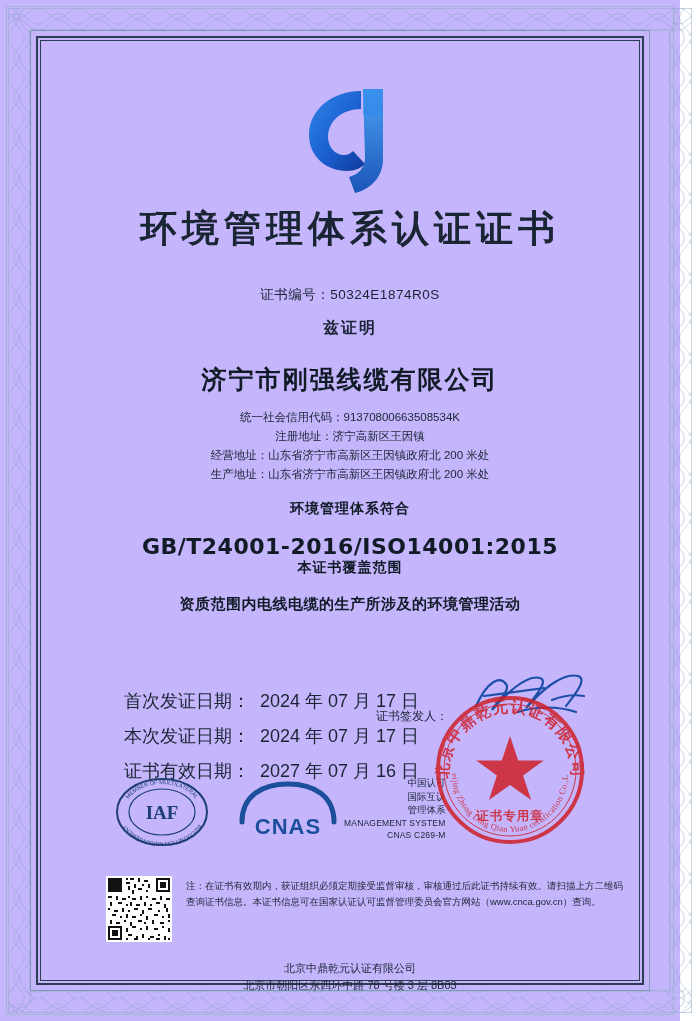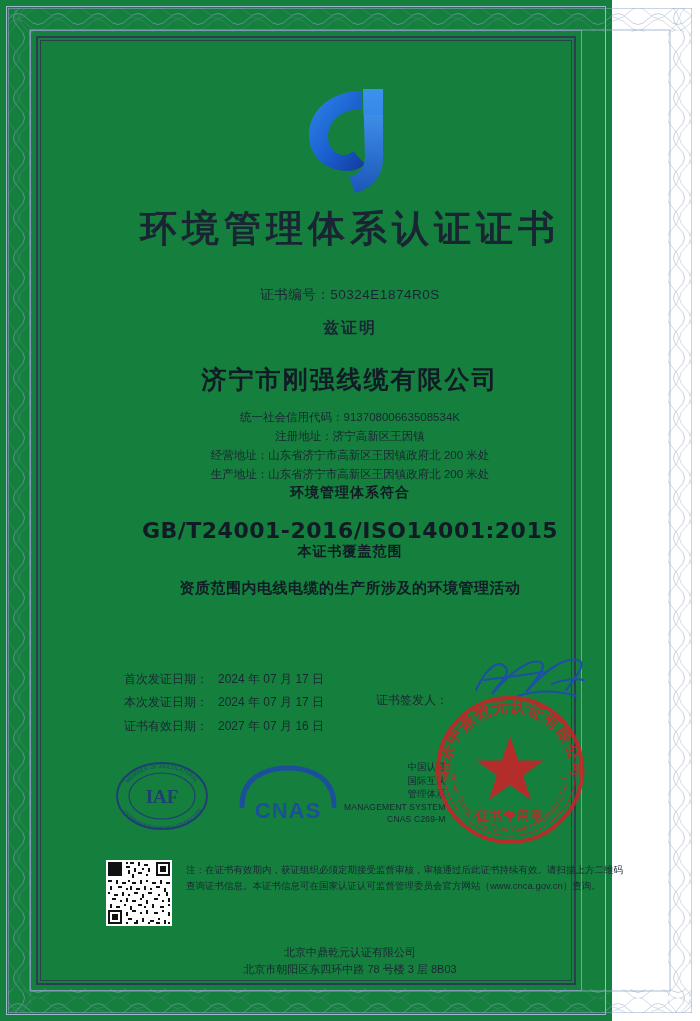--- a/index.html
+++ b/index.html
@@ -8,23 +8,23 @@
     background: #ffffff;
   }
   body {
     width: 700px;
     height: 1021px;
     font-family: "Liberation Sans", sans-serif;
     overflow: hidden;
   }
   .certificate {
     position: relative;
-    width: 612px;
+    width: 680px;
     height: 1021px;
-    background: #15803d;
+    background: #c4b5fd;
     box-sizing: border-box;
   }
   
   .border-outer {
     position: absolute;
     left: 6px; top: 6px; right: 6px; bottom: 6px;
     border: 1px solid #9fb6cf;
     box-sizing: border-box;
   }
   .guilloche {
@@ -100,20 +100,21 @@
     font-family: "DejaVu Sans", sans-serif;
   }
   .meta {
     margin-top: 12px;
     font-size: 11.5px;
     color: #1a2533;
     line-height: 1.65;
   }
   .meta div { white-space: nowrap; text-align: center; }
   .conform {
+    margin-top: 16px;
     font-size: 14px;
     font-weight: 700;
     color: #111b26;
     letter-spacing: 1px;
   }
   .standard {
     margin-top: 16px;
     font-size: 22px;
     font-weight: 700;
     color: #111b26;
@@ -137,21 +138,21 @@
   .dates-row {
     position: relative;
     margin-top: 70px;
     height: 86px;
   }
   .dates {
     position: absolute;
     left: 78px;
     top: 0;
     text-align: center;
-    font-size: 12px;
+    font-size: 18px;
     color: #1a2533;
     line-height: 1.95;
   }
   .dates .dline { white-space: nowrap; }
   .dates .dlabel { display: inline-block; }
   .dates .dval { display: inline-block; margin-left: 10px; }
   .signer {
     position: absolute;
     left: 330px;
     top: 24px;

